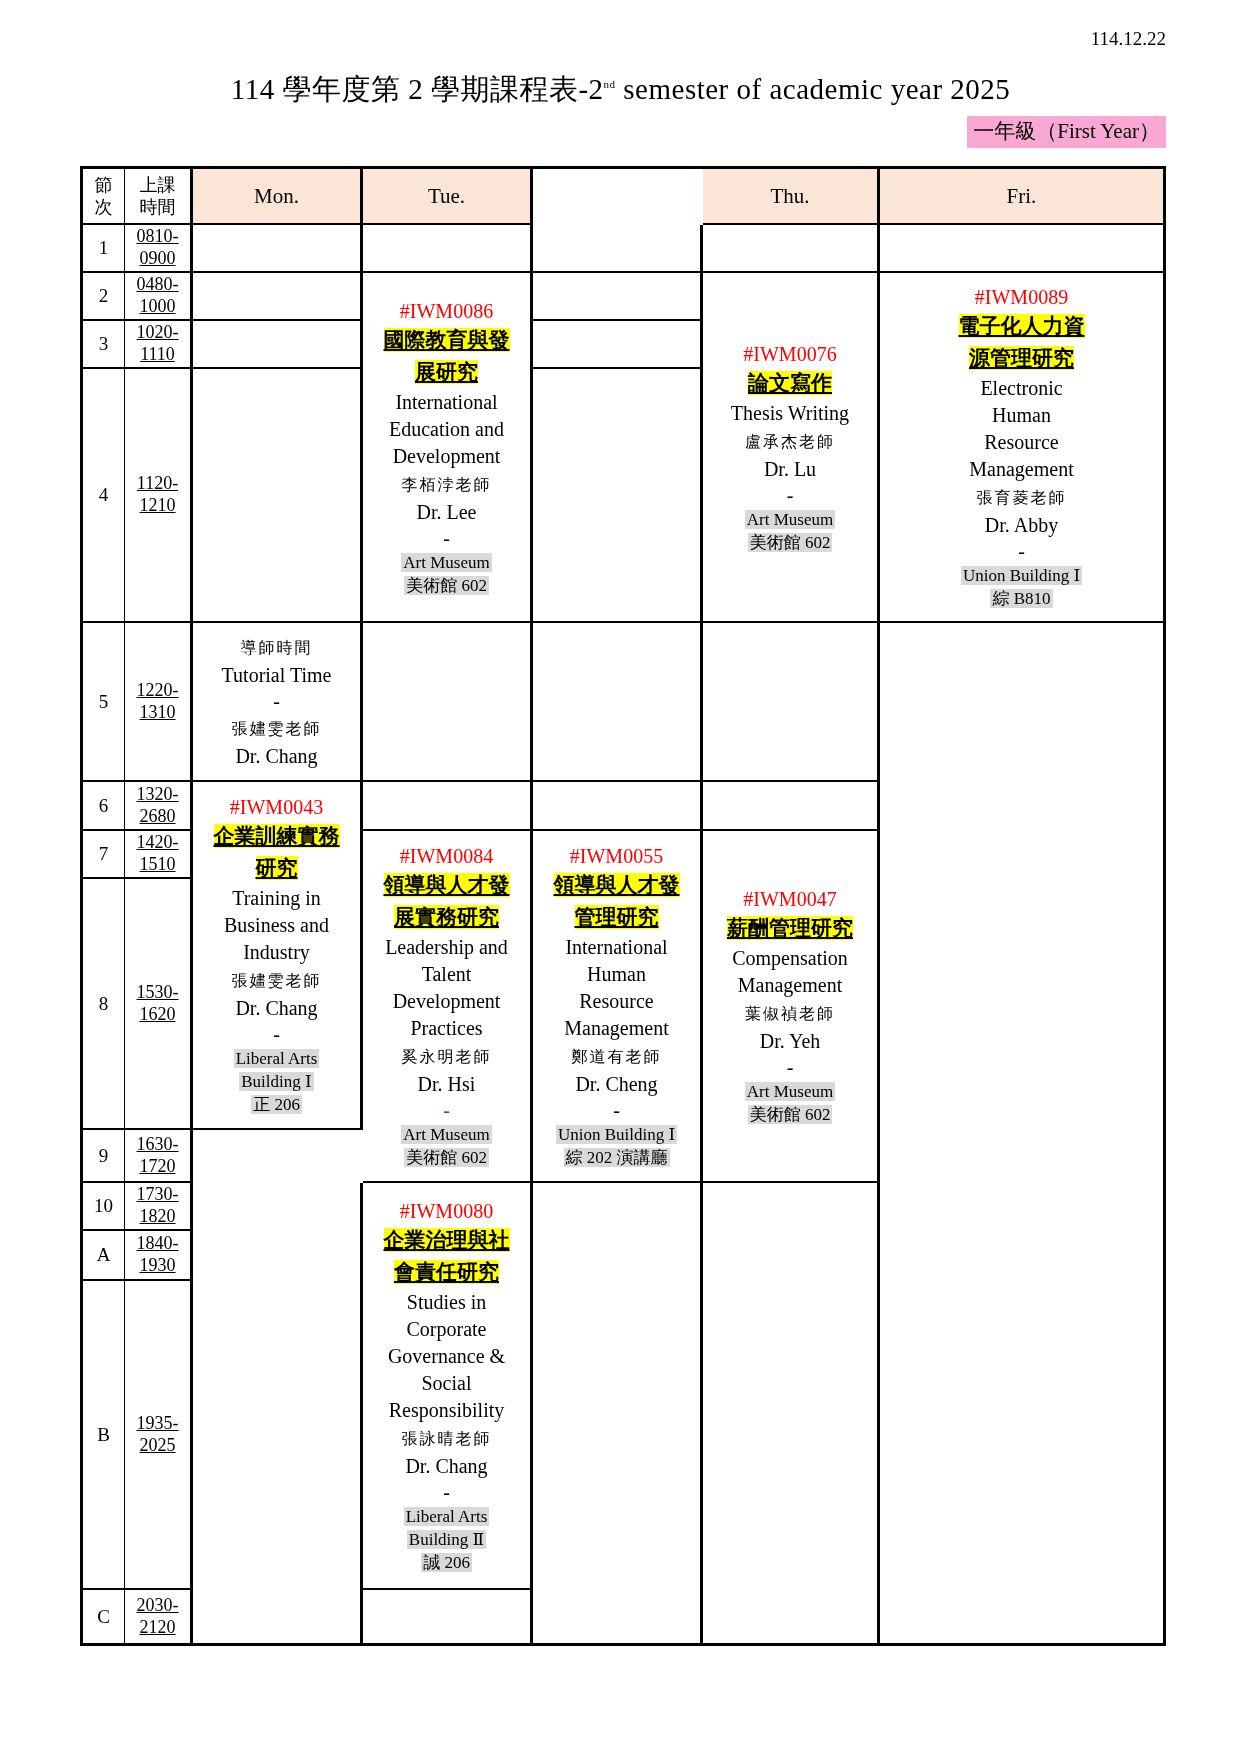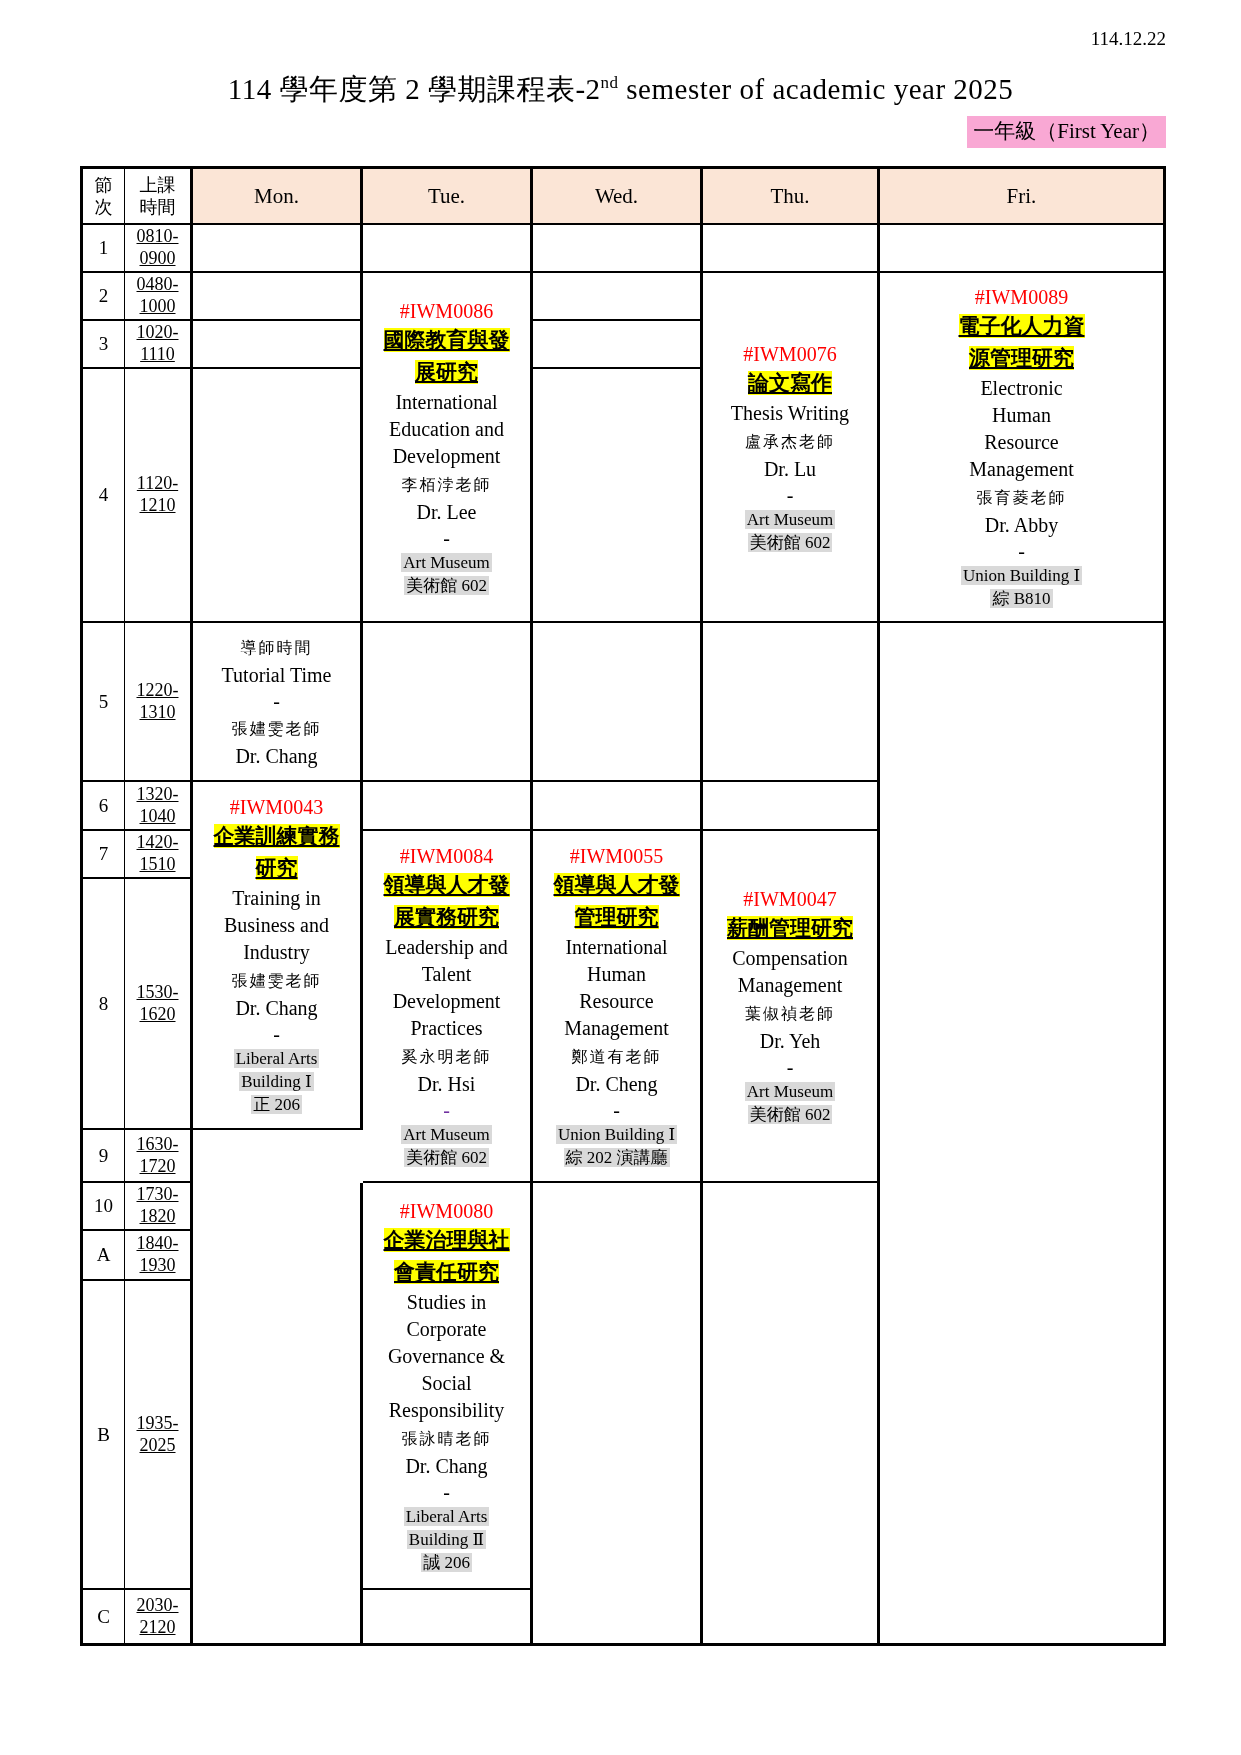--- a/index.html
+++ b/index.html
@@ -2,21 +2,21 @@
 <html><head>
 <meta charset="utf-8">
 <style>
   html,body{margin:0;padding:0;}
   body{
     width:1241px;height:1755px;position:relative;background:#ffffff;
     font-family:"Liberation Serif","DejaVu Serif",serif;color:#000;
   }
   .date{position:absolute;top:28px;right:75px;font-size:19px;}
   .title{position:absolute;top:70px;left:0;width:100%;text-align:center;font-size:29px;letter-spacing:0.5px;}
-  .title sup{font-size:17px;}
+  .title sup{font-size:11px;}
   .year-label{position:absolute;top:116px;right:75px;font-size:21px;background:#f9a8d4;padding:1px 6px 3px 6px;}
 
   .timetable{
     position:absolute;left:80px;top:166px;
     display:grid;
     grid-template-columns:42px 68px 170px 170px 170px 177px 283px;
     grid-template-rows:56px 48px 48px 48px 254px 159px 49px 48px 251px 53px 48px 50px 309px 53px;
     border:3px solid #000;background:#fff;
   }
   .cell{
@@ -55,21 +55,20 @@
   <div class="cell c1 corner" style="grid-column:1;grid-row:1">
     <span>節</span>
     <span>次</span>
   </div>
   <div class="cell corner" style="grid-column:2;grid-row:1">
     <span>上課</span>
     <span>時間</span>
   </div>
   <div class="cell head" style="grid-column:3;grid-row:1">Mon.</div>
   <div class="cell head" style="grid-column:4;grid-row:1">Tue.</div>
-  <div class="cell head" style="grid-column:5;grid-row:1">Wed.</div>
   <div class="cell head" style="grid-column:6;grid-row:1">Thu.</div>
   <div class="cell head c7" style="grid-column:7;grid-row:1">Fri.</div>
 
   <div class="cell c1 plabel" style="grid-row:2">1</div>
   <div class="cell c1 plabel" style="grid-row:3">2</div>
   <div class="cell c1 plabel" style="grid-row:4">3</div>
   <div class="cell c1 plabel" style="grid-row:5">4</div>
   <div class="cell c1 plabel" style="grid-row:6">5</div>
   <div class="cell c1 plabel" style="grid-row:7">6</div>
   <div class="cell c1 plabel" style="grid-row:8">7</div>
@@ -95,21 +94,21 @@
   <div class="cell ptime" style="grid-column:2;grid-row:5">
       <span>1120-</span>
       <span>1210</span>
     </div>
   <div class="cell ptime" style="grid-column:2;grid-row:6">
       <span>1220-</span>
       <span>1310</span>
     </div>
   <div class="cell ptime" style="grid-column:2;grid-row:7">
       <span>1320-</span>
-      <span>1040</span>
+      <span>2680</span>
     </div>
   <div class="cell ptime" style="grid-column:2;grid-row:8">
       <span>1420-</span>
       <span>1510</span>
     </div>
   <div class="cell ptime" style="grid-column:2;grid-row:9">
       <span>1530-</span>
       <span>1620</span>
     </div>
   <div class="cell ptime" style="grid-column:2;grid-row:10">

